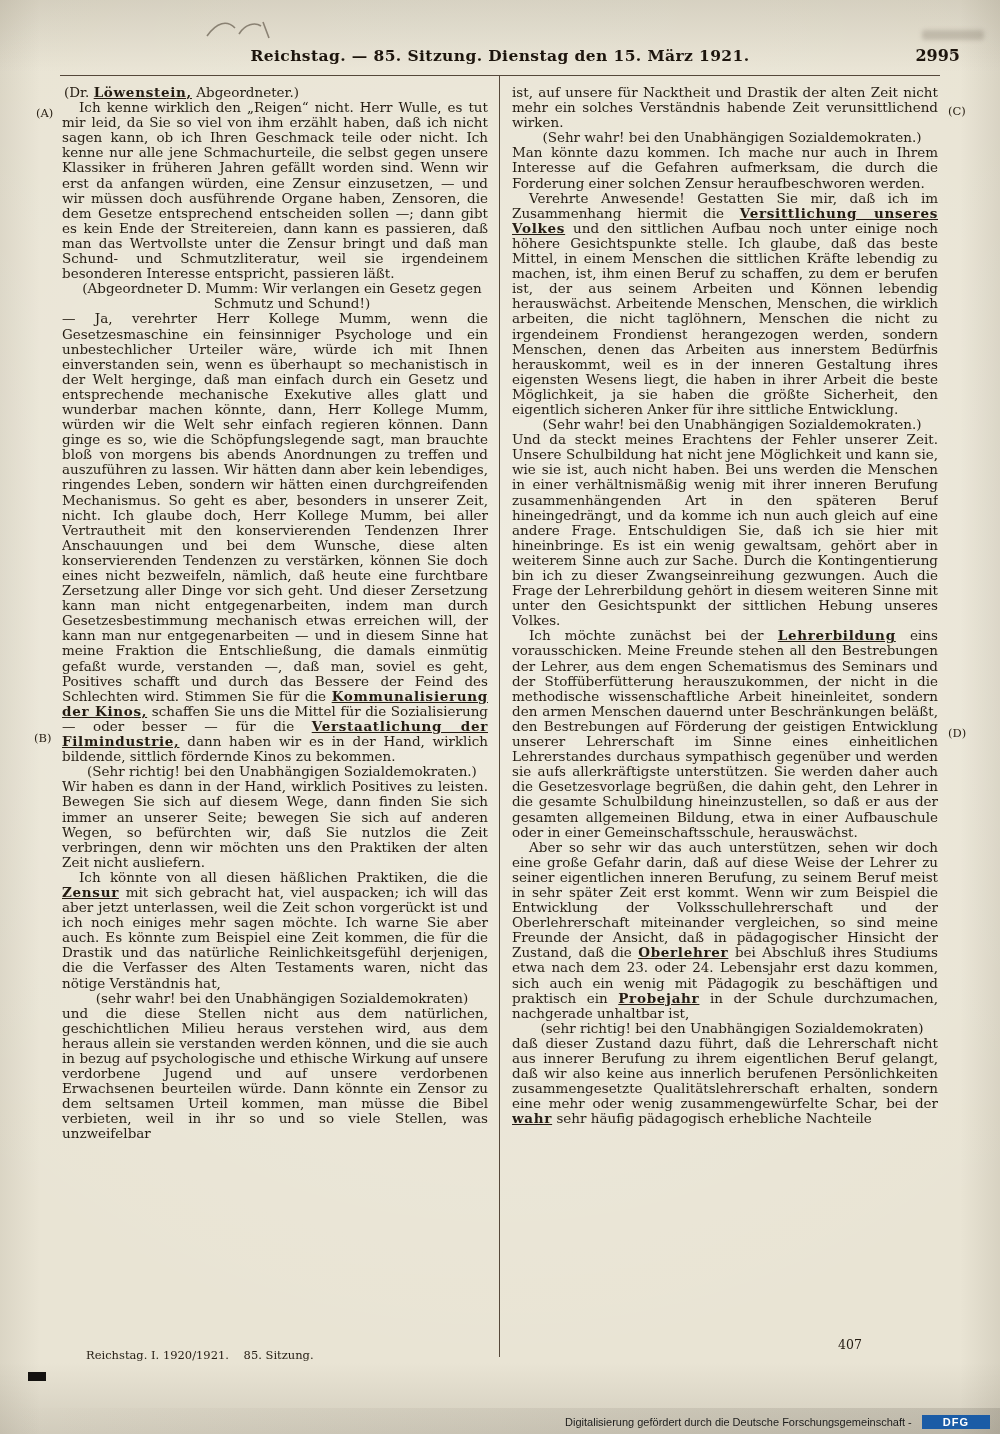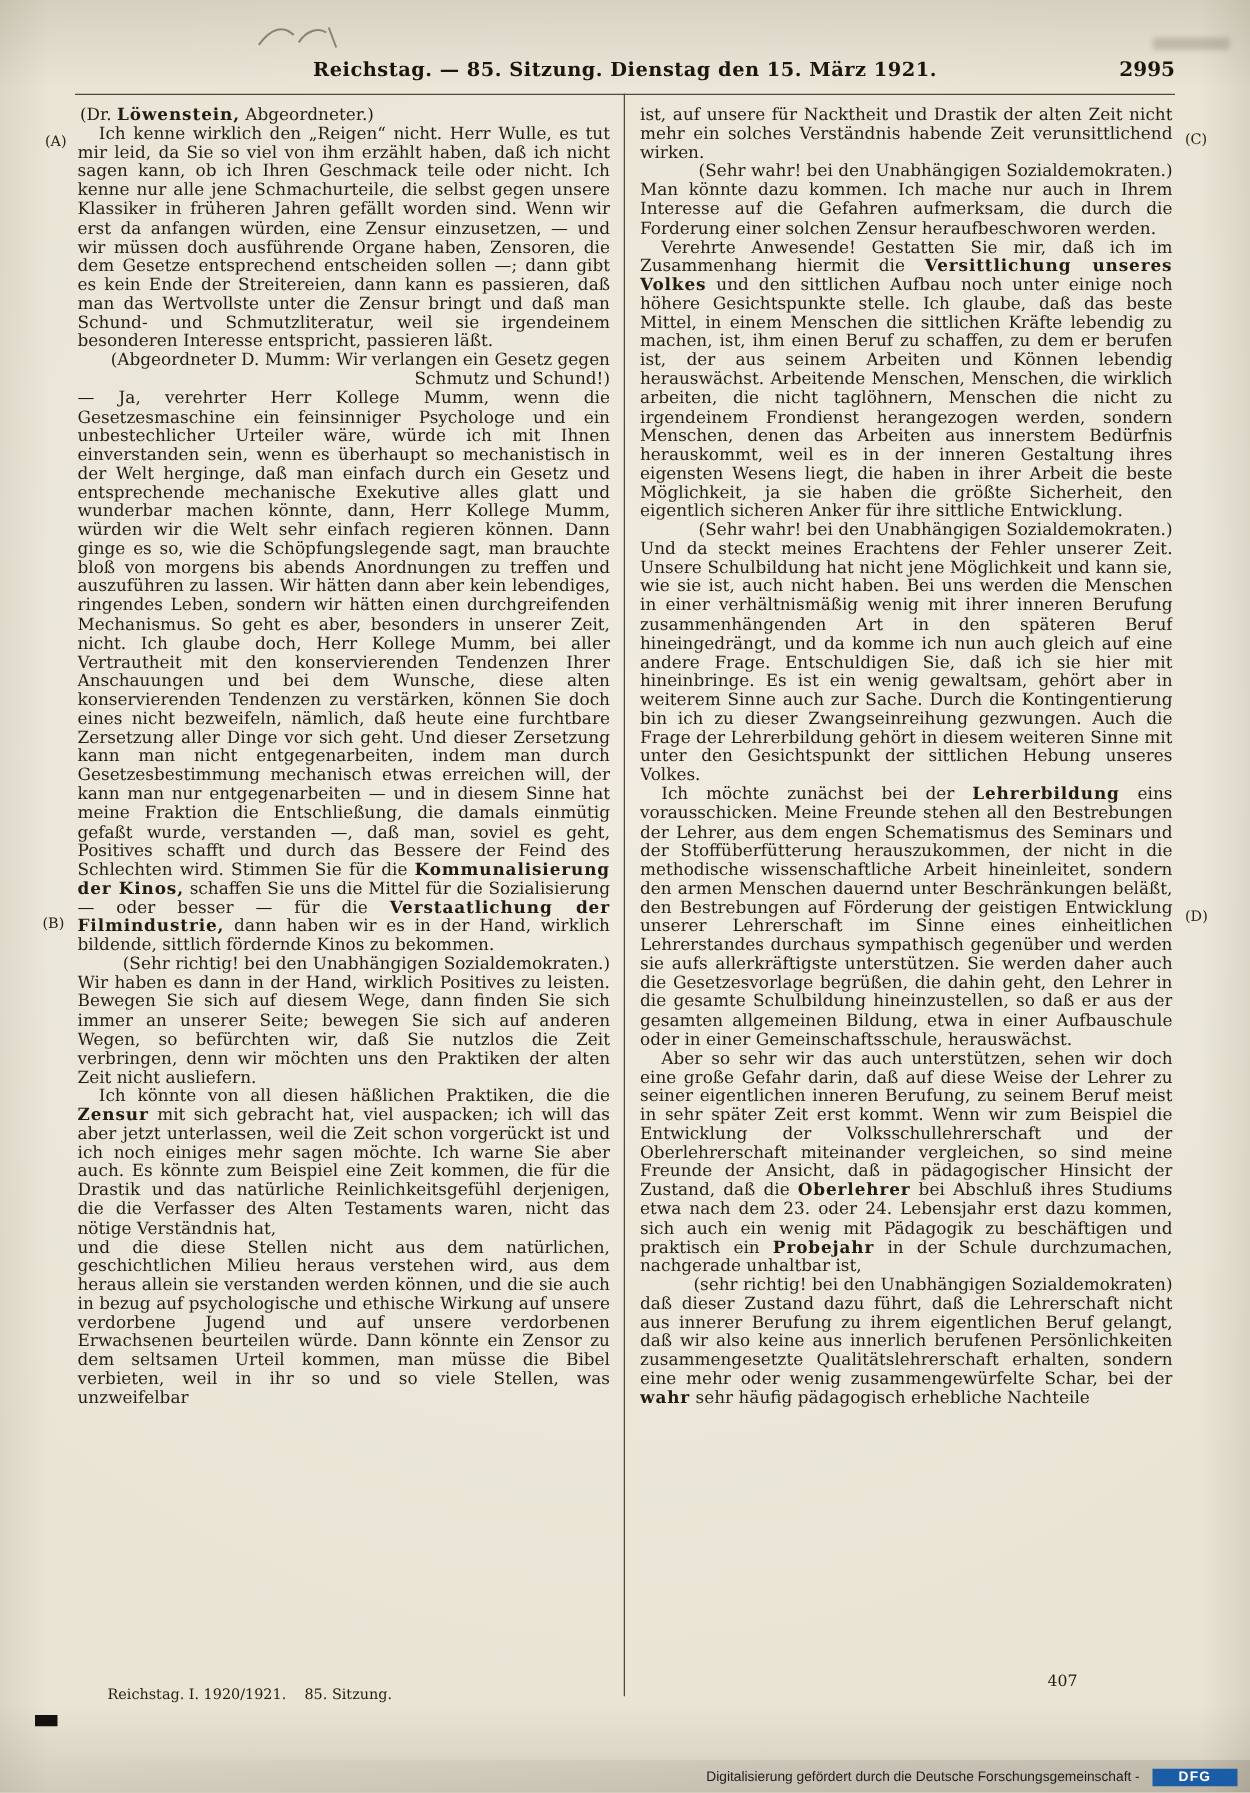--- a/index.html
+++ b/index.html
@@ -15,40 +15,40 @@
       radial-gradient(ellipse 130% 90% at 50% 42%, rgba(255,255,255,0.28), rgba(255,255,255,0) 60%),
       linear-gradient(180deg, rgba(90,80,60,0.14), rgba(0,0,0,0) 5%, rgba(0,0,0,0) 95%, rgba(70,60,45,0.14)),
       linear-gradient(90deg, rgba(90,80,60,0.10), rgba(0,0,0,0) 4%, rgba(0,0,0,0) 96%, rgba(90,80,60,0.12));
   }
 
   .header-title {
     position:absolute; top:46px; left:120px; width:760px; text-align:center;
     font-weight:bold; font-size:15.5px; letter-spacing:0.4px; color:#1d150d;
   }
   .page-number {
-    position:absolute; top:46px; right:60px;
+    position:absolute; top:46px; right:40px;
     font-weight:bold; font-size:16px; color:#1d150d;
   }
 
   .rule-h { position:absolute; top:75px; left:60px; width:880px; height:1px; background:#55483a; }
   .rule-v { position:absolute; top:75px; left:499px; width:1px; height:1282px; background:#55483a; }
 
   .col {
     position:absolute; top:85px; width:426px; height:1260px; overflow:hidden;
     font-size:13.5px; line-height:15.1px; text-align:justify;
   }
   .col-left  { left:62px; }
   .col-right { left:512px; }
 
   .para { margin:0; }
   .para.speaker     { text-indent:2px; text-align:left; }
   .para.body        { text-indent:17px; }
   .para.body-flush  { text-indent:0; }
-  .para.interjection{ padding-left:34px; text-indent:-20px; text-align:right; }
-  .para b { font-weight:bold; letter-spacing:0.7px; }
+  .para.interjection{ padding-left:34px; text-indent:-20px; text-align:center; }
+  .para b { font-weight:bold; letter-spacing:0.7px;text-decoration:underline; }
 
   .marker { position:absolute; font-size:11.5px; color:#2a2115; }
   .marker-a { top:106px;  left:36px; }
   .marker-b { top:731px;  left:34px; }
   .marker-c { top:104px;  left:948px; }
   .marker-d { top:726px;  left:948px; }
 
   .footer-left  { position:absolute; top:1348px; left:86px;  font-size:11.5px; white-space:pre; }
   .footer-right { position:absolute; top:1337px; left:838px; font-size:12.5px; }
 
@@ -93,20 +93,21 @@
   <div class="marker marker-d">(D)</div>
 
   <div class="col col-left">
       <p class="para speaker">(Dr. <b>Löwenstein,</b> Abgeordneter.)</p>
       <p class="para body">Ich kenne wirklich den „Reigen“ nicht. Herr Wulle, es tut mir leid, da Sie so viel von ihm erzählt haben, daß ich nicht sagen kann, ob ich Ihren Geschmack teile oder nicht. Ich kenne nur alle jene Schmachurteile, die selbst gegen unsere Klassiker in früheren Jahren gefällt worden sind. Wenn wir erst da anfangen würden, eine Zensur einzusetzen, — und wir müssen doch ausführende Organe haben, Zensoren, die dem Gesetze entsprechend entscheiden sollen —; dann gibt es kein Ende der Streitereien, dann kann es passieren, daß man das Wertvollste unter die Zensur bringt und daß man Schund- und Schmutzliteratur, weil sie irgendeinem besonderen Interesse entspricht, passieren läßt.</p>
       <p class="para interjection">(Abgeordneter D. Mumm: Wir verlangen ein Gesetz gegen Schmutz und Schund!)</p>
       <p class="para body-flush">— Ja, verehrter Herr Kollege Mumm, wenn die Gesetzesmaschine ein feinsinniger Psychologe und ein unbestechlicher Urteiler wäre, würde ich mit Ihnen einverstanden sein, wenn es überhaupt so mechanistisch in der Welt herginge, daß man einfach durch ein Gesetz und entsprechende mechanische Exekutive alles glatt und wunderbar machen könnte, dann, Herr Kollege Mumm, würden wir die Welt sehr einfach regieren können. Dann ginge es so, wie die Schöpfungslegende sagt, man brauchte bloß von morgens bis abends Anordnungen zu treffen und auszuführen zu lassen. Wir hätten dann aber kein lebendiges, ringendes Leben, sondern wir hätten einen durchgreifenden Mechanismus. So geht es aber, besonders in unserer Zeit, nicht. Ich glaube doch, Herr Kollege Mumm, bei aller Vertrautheit mit den konservierenden Tendenzen Ihrer Anschauungen und bei dem Wunsche, diese alten konservierenden Tendenzen zu verstärken, können Sie doch eines nicht bezweifeln, nämlich, daß heute eine furchtbare Zersetzung aller Dinge vor sich geht. Und dieser Zersetzung kann man nicht entgegenarbeiten, indem man durch Gesetzesbestimmung mechanisch etwas erreichen will, der kann man nur entgegenarbeiten — und in diesem Sinne hat meine Fraktion die Entschließung, die damals einmütig gefaßt wurde, verstanden —, daß man, soviel es geht, Positives schafft und durch das Bessere der Feind des Schlechten wird. Stimmen Sie für die <b>Kommunalisierung der Kinos,</b> schaffen Sie uns die Mittel für die Sozialisierung — oder besser — für die <b>Verstaatlichung der Filmindustrie,</b> dann haben wir es in der Hand, wirklich bildende, sittlich fördernde Kinos zu bekommen.</p>
       <p class="para interjection">(Sehr richtig! bei den Unabhängigen Sozialdemokraten.)</p>
       <p class="para body-flush">Wir haben es dann in der Hand, wirklich Positives zu leisten. Bewegen Sie sich auf diesem Wege, dann finden Sie sich immer an unserer Seite; bewegen Sie sich auf anderen Wegen, so befürchten wir, daß Sie nutzlos die Zeit verbringen, denn wir möchten uns den Praktiken der alten Zeit nicht ausliefern.</p>
       <p class="para body">Ich könnte von all diesen häßlichen Praktiken, die die <b>Zensur</b> mit sich gebracht hat, viel auspacken; ich will das aber jetzt unterlassen, weil die Zeit schon vorgerückt ist und ich noch einiges mehr sagen möchte. Ich warne Sie aber auch. Es könnte zum Beispiel eine Zeit kommen, die für die Drastik und das natürliche Reinlichkeitsgefühl derjenigen, die die Verfasser des Alten Testaments waren, nicht das nötige Verständnis hat,</p>
+      <p class="para interjection">(sehr wahr! bei den Unabhängigen Sozialdemokraten)</p>
       <p class="para body-flush">und die diese Stellen nicht aus dem natürlichen, geschichtlichen Milieu heraus verstehen wird, aus dem heraus allein sie verstanden werden können, und die sie auch in bezug auf psychologische und ethische Wirkung auf unsere verdorbene Jugend und auf unsere verdorbenen Erwachsenen beurteilen würde. Dann könnte ein Zensor zu dem seltsamen Urteil kommen, man müsse die Bibel verbieten, weil in ihr so und so viele Stellen, was unzweifelbar</p>
     </div>
   <div class="col col-right">
       <p class="para body-flush">ist, auf unsere für Nacktheit und Drastik der alten Zeit nicht mehr ein solches Verständnis habende Zeit verunsittlichend wirken.</p>
       <p class="para interjection">(Sehr wahr! bei den Unabhängigen Sozialdemokraten.)</p>
       <p class="para body-flush">Man könnte dazu kommen. Ich mache nur auch in Ihrem Interesse auf die Gefahren aufmerksam, die durch die Forderung einer solchen Zensur heraufbeschworen werden.</p>
       <p class="para body">Verehrte Anwesende! Gestatten Sie mir, daß ich im Zusammenhang hiermit die <b>Versittlichung unseres Volkes</b> und den sittlichen Aufbau noch unter einige noch höhere Gesichtspunkte stelle. Ich glaube, daß das beste Mittel, in einem Menschen die sittlichen Kräfte lebendig zu machen, ist, ihm einen Beruf zu schaffen, zu dem er berufen ist, der aus seinem Arbeiten und Können lebendig herauswächst. Arbeitende Menschen, Menschen, die wirklich arbeiten, die nicht taglöhnern, Menschen die nicht zu irgendeinem Frondienst herangezogen werden, sondern Menschen, denen das Arbeiten aus innerstem Bedürfnis herauskommt, weil es in der inneren Gestaltung ihres eigensten Wesens liegt, die haben in ihrer Arbeit die beste Möglichkeit, ja sie haben die größte Sicherheit, den eigentlich sicheren Anker für ihre sittliche Entwicklung.</p>
       <p class="para interjection">(Sehr wahr! bei den Unabhängigen Sozialdemokraten.)</p>
       <p class="para body-flush">Und da steckt meines Erachtens der Fehler unserer Zeit. Unsere Schulbildung hat nicht jene Möglichkeit und kann sie, wie sie ist, auch nicht haben. Bei uns werden die Menschen in einer verhältnismäßig wenig mit ihrer inneren Berufung zusammenhängenden Art in den späteren Beruf hineingedrängt, und da komme ich nun auch gleich auf eine andere Frage. Entschuldigen Sie, daß ich sie hier mit hineinbringe. Es ist ein wenig gewaltsam, gehört aber in weiterem Sinne auch zur Sache. Durch die Kontingentierung bin ich zu dieser Zwangseinreihung gezwungen. Auch die Frage der Lehrerbildung gehört in diesem weiteren Sinne mit unter den Gesichtspunkt der sittlichen Hebung unseres Volkes.</p>
       <p class="para body">Ich möchte zunächst bei der <b>Lehrerbildung</b> eins vorausschicken. Meine Freunde stehen all den Bestrebungen der Lehrer, aus dem engen Schematismus des Seminars und der Stoffüberfütterung herauszukommen, der nicht in die methodische wissenschaftliche Arbeit hineinleitet, sondern den armen Menschen dauernd unter Beschränkungen beläßt, den Bestrebungen auf Förderung der geistigen Entwicklung unserer Lehrerschaft im Sinne eines einheitlichen Lehrerstandes durchaus sympathisch gegenüber und werden sie aufs allerkräftigste unterstützen. Sie werden daher auch die Gesetzesvorlage begrüßen, die dahin geht, den Lehrer in die gesamte Schulbildung hineinzustellen, so daß er aus der gesamten allgemeinen Bildung, etwa in einer Aufbauschule oder in einer Gemeinschaftsschule, herauswächst.</p>

